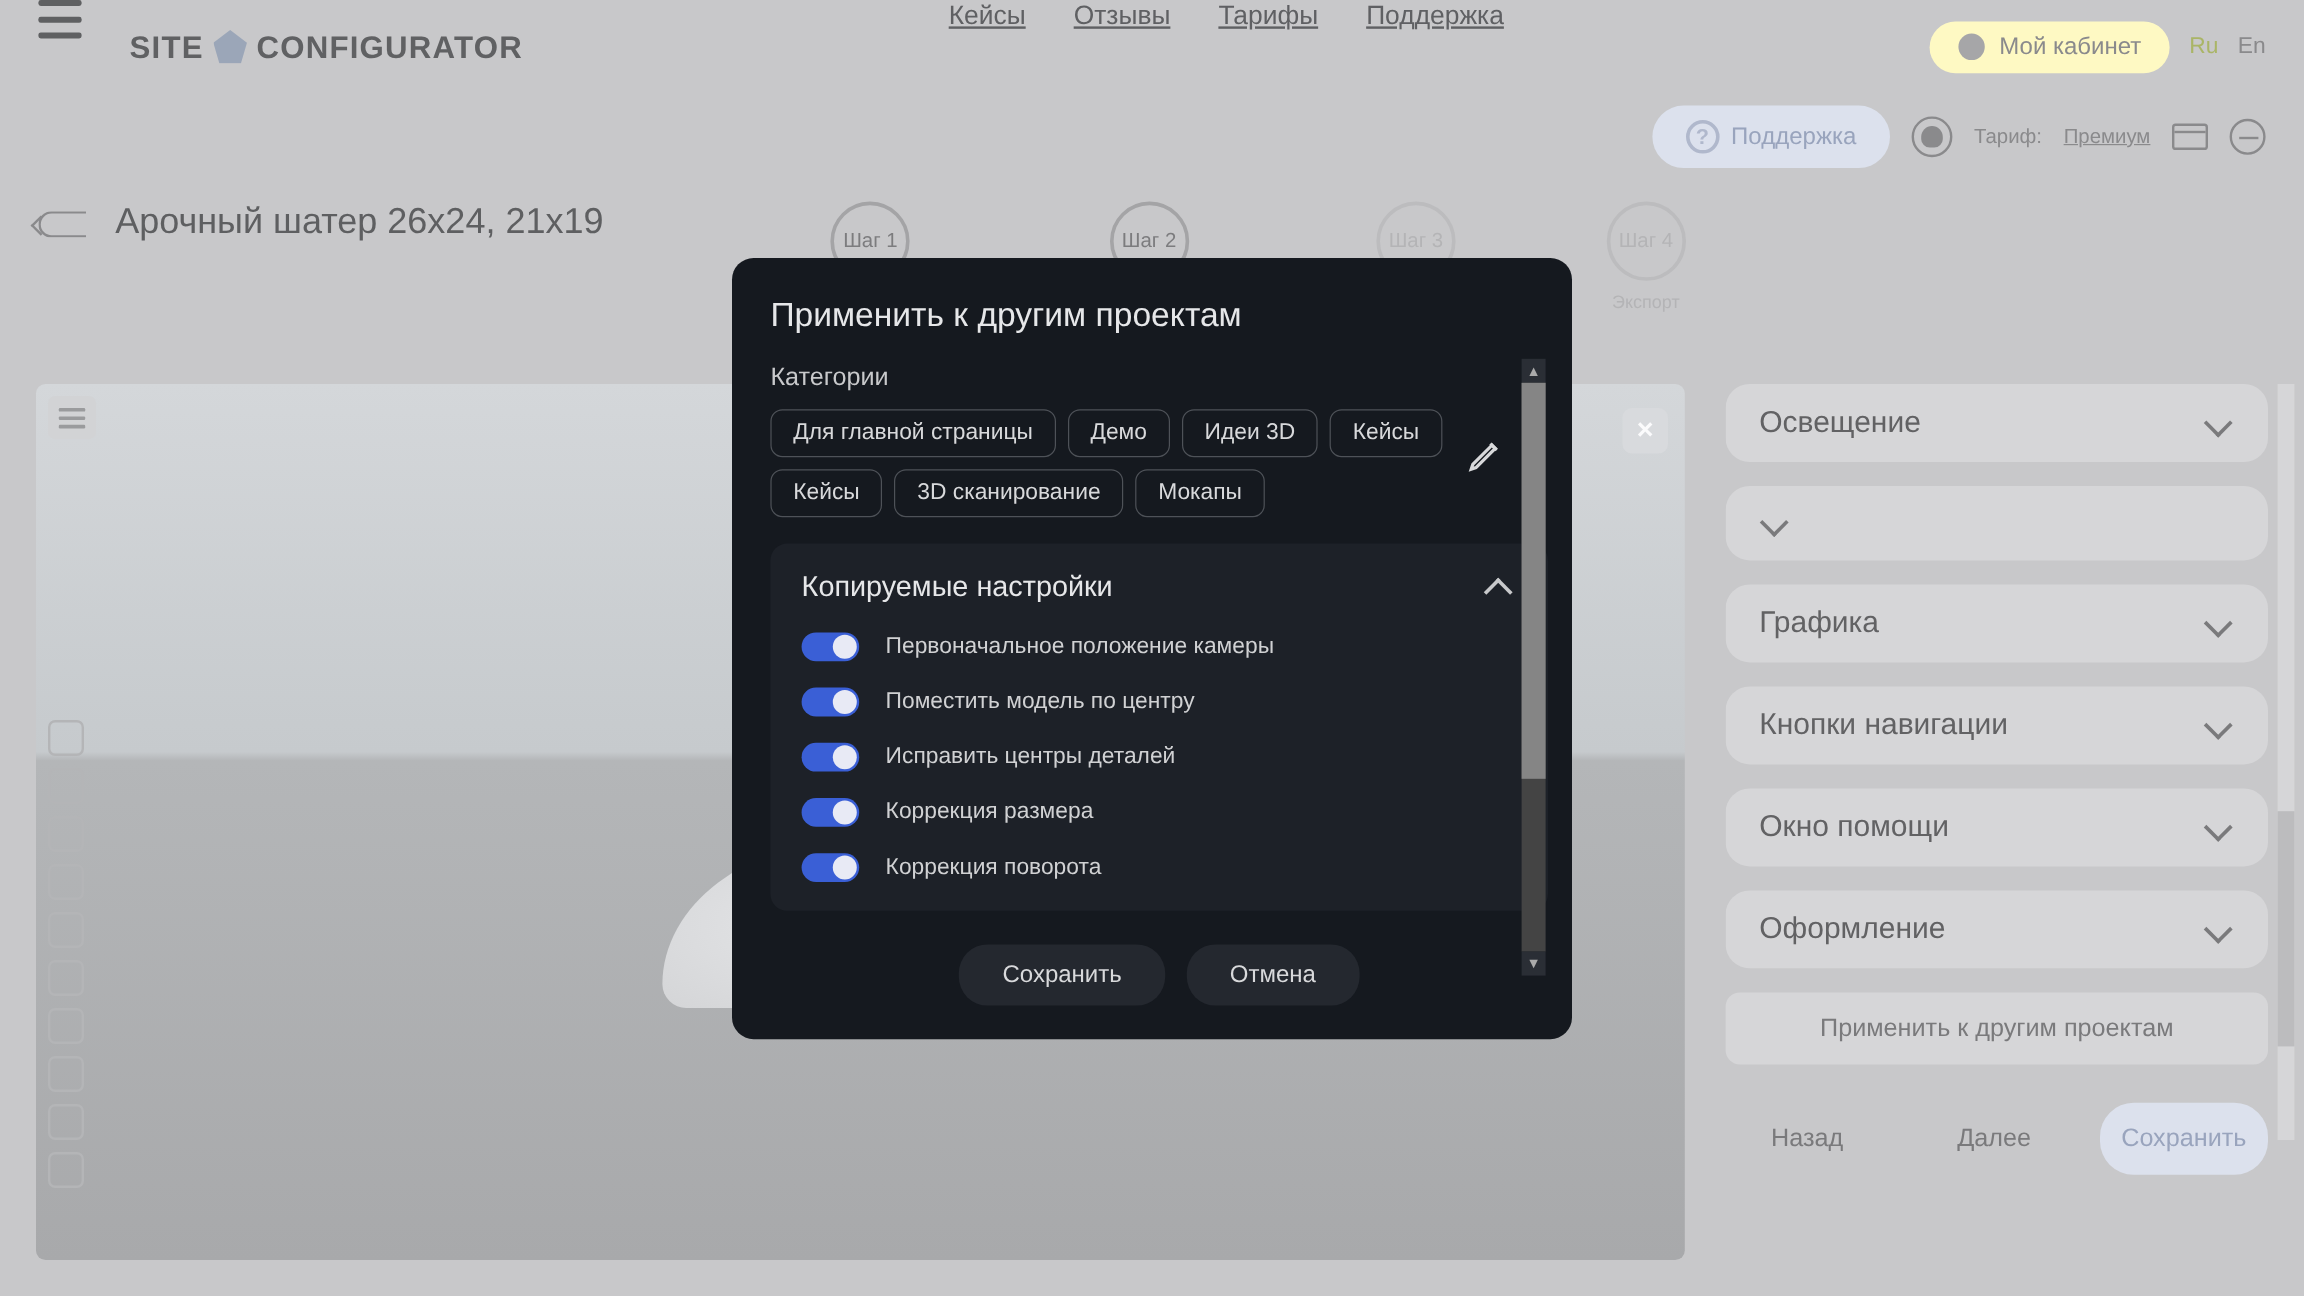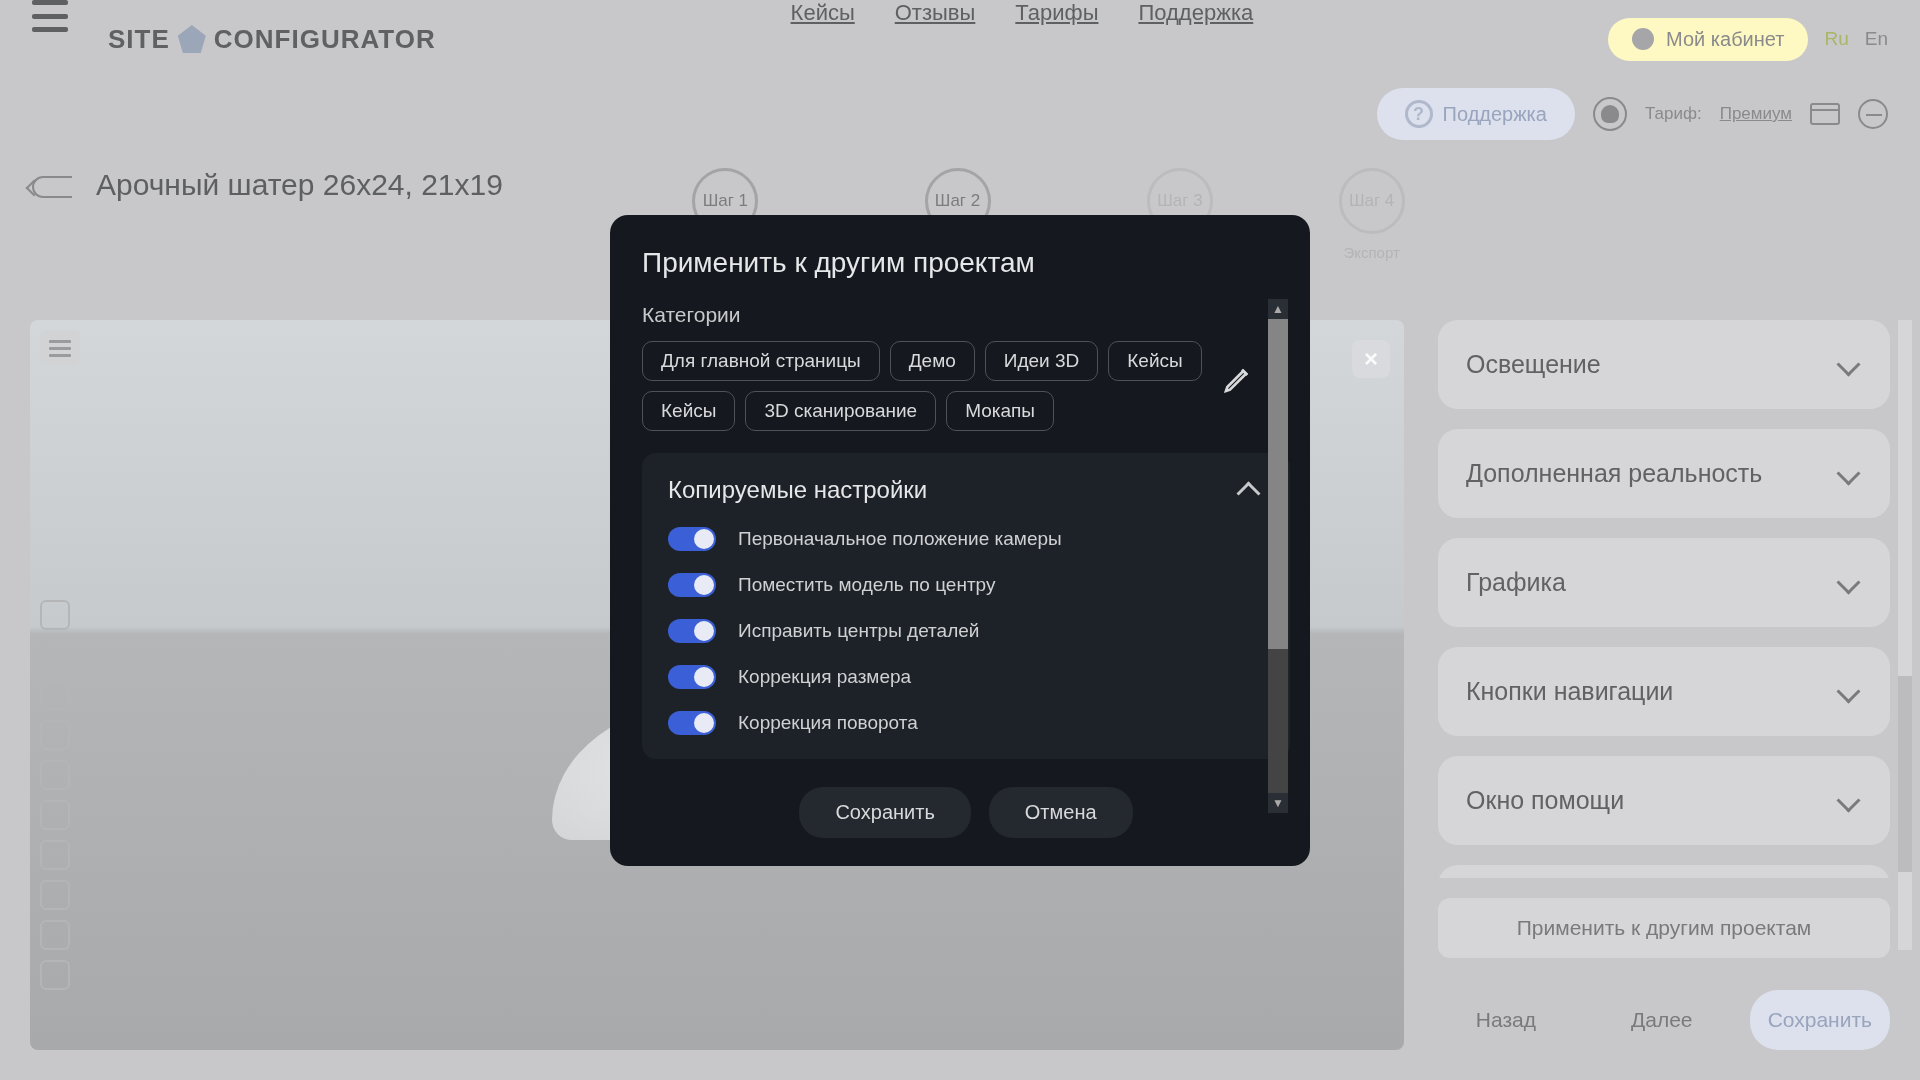--- a/index.html
+++ b/index.html
@@ -40,21 +40,21 @@
 .main-area{position:absolute;top:320px;left:30px;right:30px;bottom:30px;display:flex;gap:34px}
 .viewer{flex:1;background:linear-gradient(180deg,#d4d7da 0%,#c6cacd 42%,#b4b6b8 43%,#a8a9ab 100%);border-radius:8px;position:relative}
 .viewer-menu{position:absolute;top:10px;left:10px;width:40px;height:36px;background:#d2d3d5;border-radius:6px;display:flex;flex-direction:column;justify-content:center;align-items:center;gap:4px;cursor:pointer}
 .viewer-menu span{width:22px;height:3px;background:#9a9b9d;border-radius:1px}
 .viewer-close{position:absolute;top:20px;right:14px;width:38px;height:38px;background:#d8dadd;border-radius:8px;display:flex;align-items:center;justify-content:center;cursor:pointer;color:#fbfbfc;font-size:24px;font-weight:bold}
 .side-tools{position:absolute;left:10px;top:280px;display:flex;flex-direction:column;gap:10px}
 .tool{width:30px;height:30px;border:2px solid #b4b5b7;border-radius:6px;cursor:pointer}
 .tent{position:absolute;left:38%;top:52%;width:320px;height:140px;background:radial-gradient(ellipse at center,#e6e7e9,#d4d5d7);border-radius:160px 160px 20px 20px / 120px 120px 20px 20px}
 .right-panel{width:452px;display:flex;flex-direction:column;gap:20px;position:relative}
 .accordion{display:flex;flex-direction:column;gap:20px;overflow-y:auto}
-.acc-item{background:#d6d6d8;border-radius:20px;padding:30px 28px;display:flex;justify-content:space-between;align-items:center;cursor:pointer}
+.acc-item{background:#d6d6d8;border-radius:20px;padding:18px 28px;display:flex;justify-content:space-between;align-items:center;cursor:pointer}
 .acc-title{color:#626264;font-size:25px;font-weight:500}
 .chevron{width:26px;height:26px;position:relative}
 .chevron:before{content:"";position:absolute;left:4px;top:4px;width:14px;height:14px;border-right:3px solid #7a7a7c;border-bottom:3px solid #7a7a7c;transform:rotate(45deg)}
 .scroll-track{position:absolute;right:-22px;top:0;bottom:100px;width:14px;background:#d6d6d8}
 .scroll-thumb{position:absolute;right:-22px;top:356px;width:14px;height:196px;background:#bcbcbe;cursor:pointer}
 .apply-btn{background:#d6d6d8;border-radius:12px;padding:18px;text-align:center;color:#7a7a7c;font-size:21px;cursor:pointer}
 .bottom-btns{display:flex;gap:20px;margin-top:12px}
 .btn{flex:1;padding:18px;border-radius:28px;text-align:center;font-size:21px;cursor:pointer}
 .btn-ghost{color:#7a7a7c;background:transparent}
 .btn-primary{background:#dce1ed;color:#99a4bd}
@@ -172,21 +172,20 @@
     </div>
     <div class="tent"></div>
   </div>
   <div class="right-panel">
     <div class="accordion">
       <div class="acc-item">
         <span class="acc-title">Освещение</span>
         <span class="chevron"></span>
       </div>
       <div class="acc-item">
-        <span class="acc-title">Дополненная реальность</span>
         <span class="chevron"></span>
       </div>
       <div class="acc-item">
         <span class="acc-title">Графика</span>
         <span class="chevron"></span>
       </div>
       <div class="acc-item">
         <span class="acc-title">Кнопки навигации</span>
         <span class="chevron"></span>
       </div>

